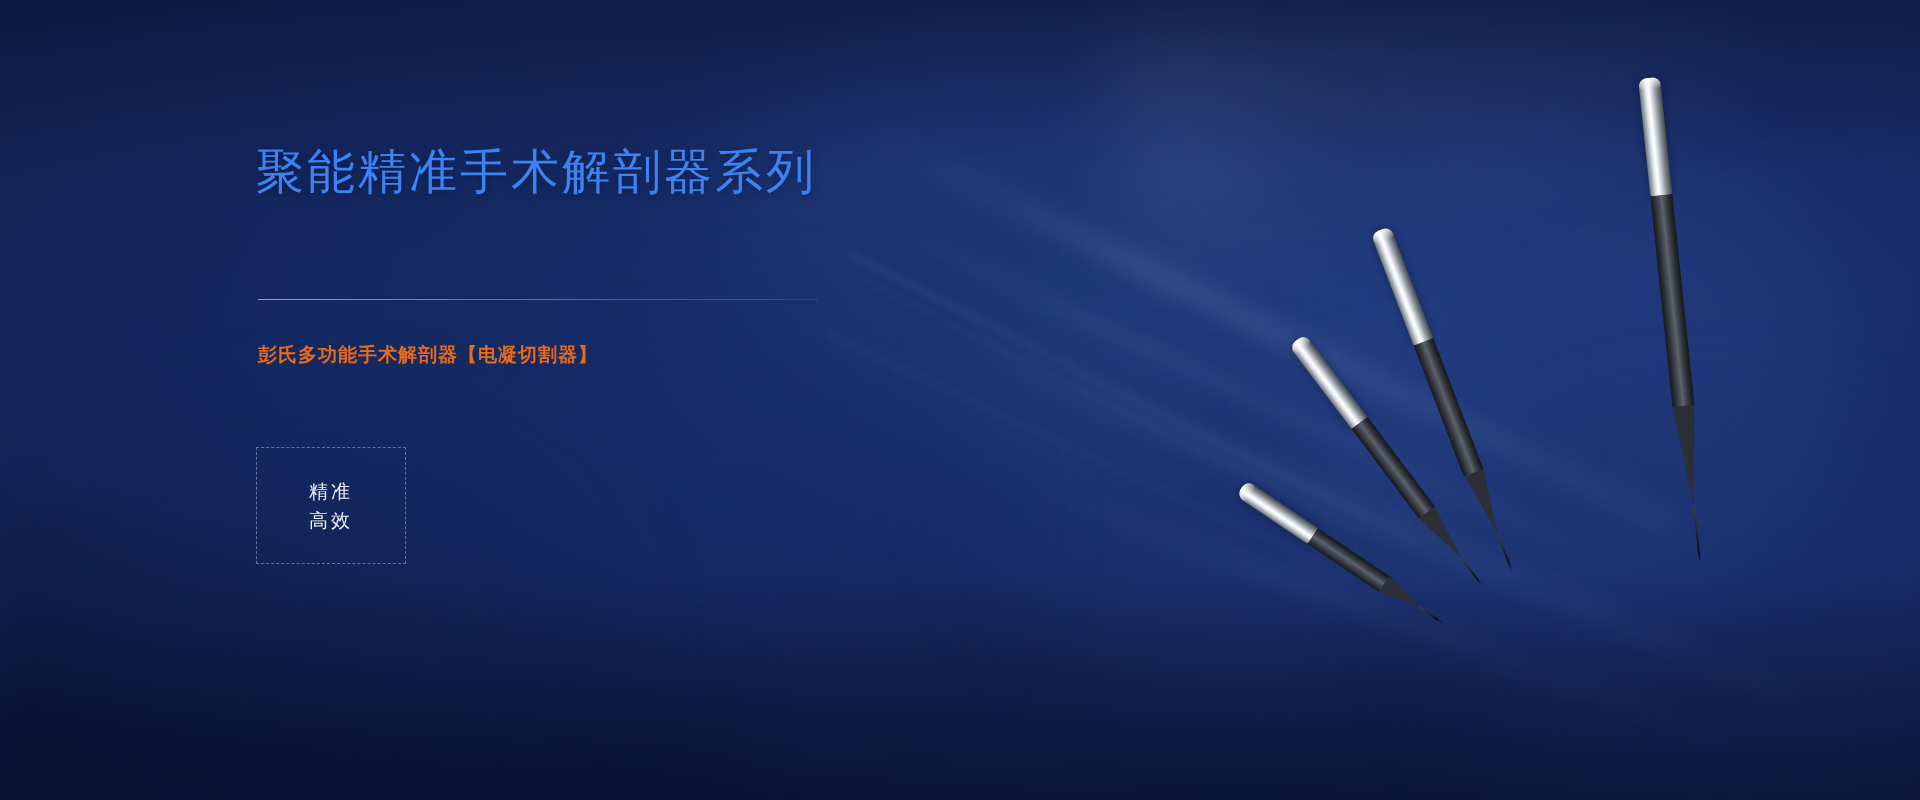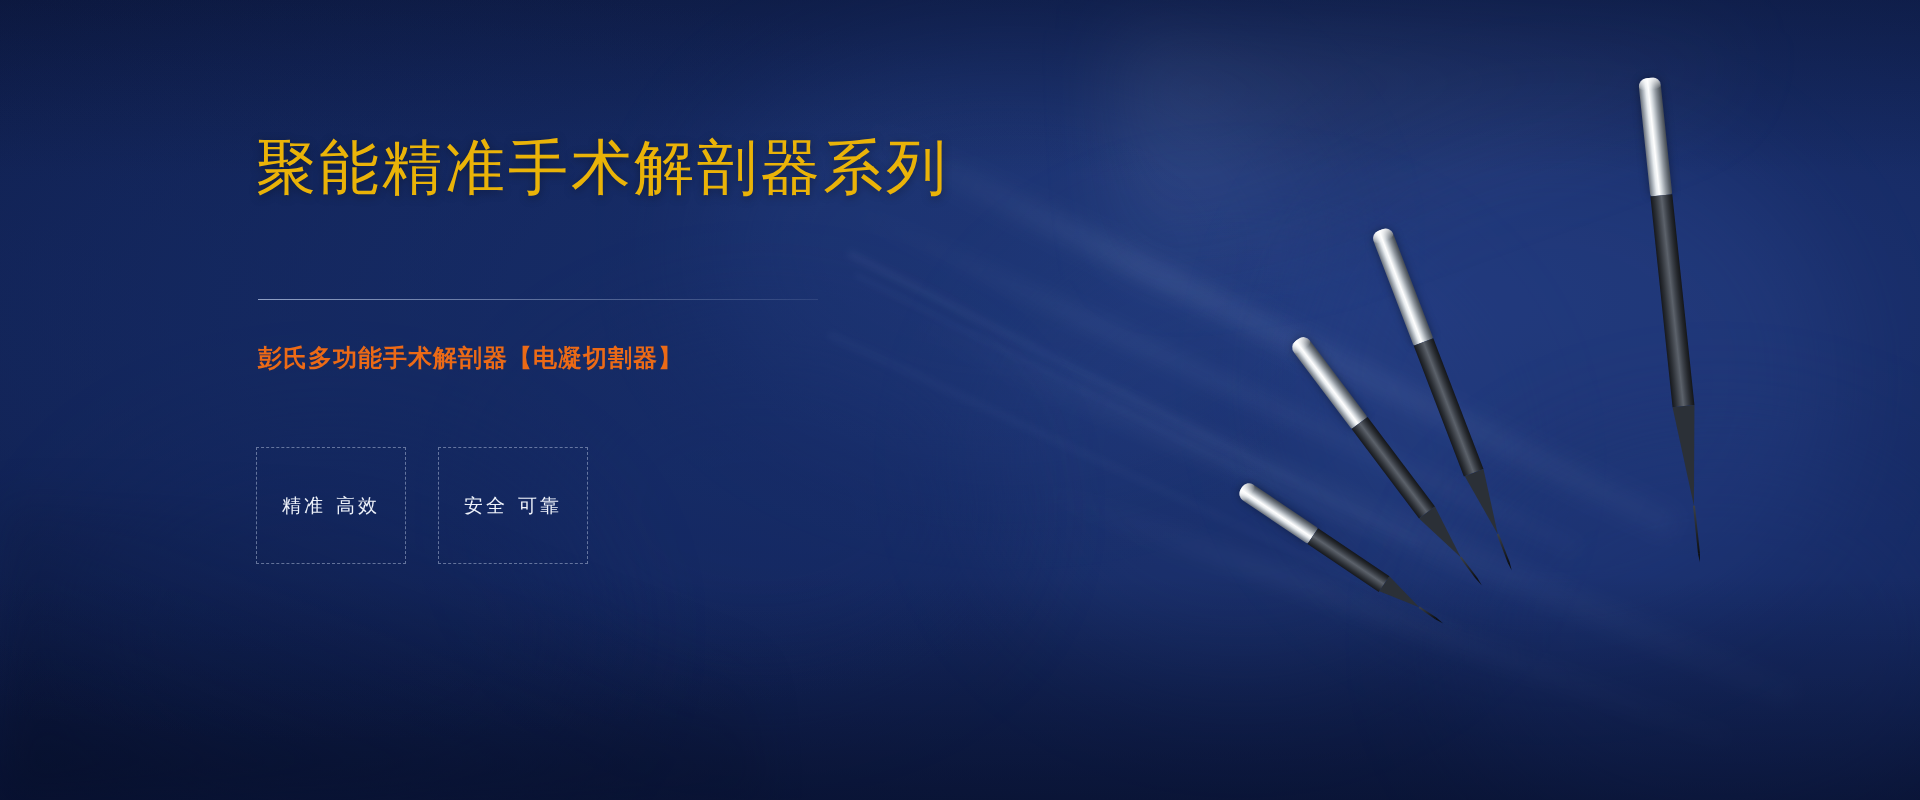--- a/index.html
+++ b/index.html
@@ -79,60 +79,61 @@
 
   
   .content{
     position:absolute;
     left:256px; top:0;
     width:760px; height:800px;
     z-index:8;
   }
 
   .title-cn{
-    position:absolute; left:0; top:128px;
-    font-size:60px;
+    position:absolute; left:0; top:140px;
+    font-size:48px;
     letter-spacing:3px;
-    color:#eab308;
+    color:#3b82f6;
     font-weight:400;
     white-space:nowrap;
     text-shadow:0 2px 10px rgba(0,0,0,.35);
   }
   .title-en{
     position:absolute; left:0; top:210px;
     font-size:42px;
     letter-spacing:9px;
     color:#9aa4bb;
     font-weight:300;
     white-space:nowrap;
     opacity:.92;
   }
   .divider{
     position:absolute; left:2px; top:299px;
     width:560px; height:1px;
     background:linear-gradient(to right, rgba(185,200,230,.75), rgba(185,200,230,.12));
   }
   .tagline{
     position:absolute; left:2px; top:342px;
-    font-size:24px;
+    font-size:19px;
     letter-spacing:1px;
     color:#ec6a16;
     font-weight:700;
     white-space:nowrap;
   }
 
   .features{
     position:absolute; left:0; top:447px;
     display:flex;
     gap:32px;
   }
   .feature{
     width:150px; height:117px;
     border:1px dashed rgba(235,240,250,.72);
     display:flex;
+    flex-direction:column;
     align-items:center;
     justify-content:center;
     gap:10px;
   }
   .feature.dim{ border-color:rgba(200,212,236,.45); }
   .feature .line{
     font-size:19px;
     color:#eef2fa;
     letter-spacing:3px;
     line-height:1;
@@ -268,21 +269,17 @@
     <div class="tagline">彭氏多功能手术解剖器【电凝切割器】</div>
 
     <div class="features">
 
       <div class="feature dim">
         <span class="line">精准</span>
         <span class="line">高效</span>
       </div>
 
 
-      <div class="feature dim">
-        <span class="line">安全</span>
-        <span class="line">可靠</span>
-      </div>
 
     </div>
   </div>
 
 </div>
 
 </body></html>

